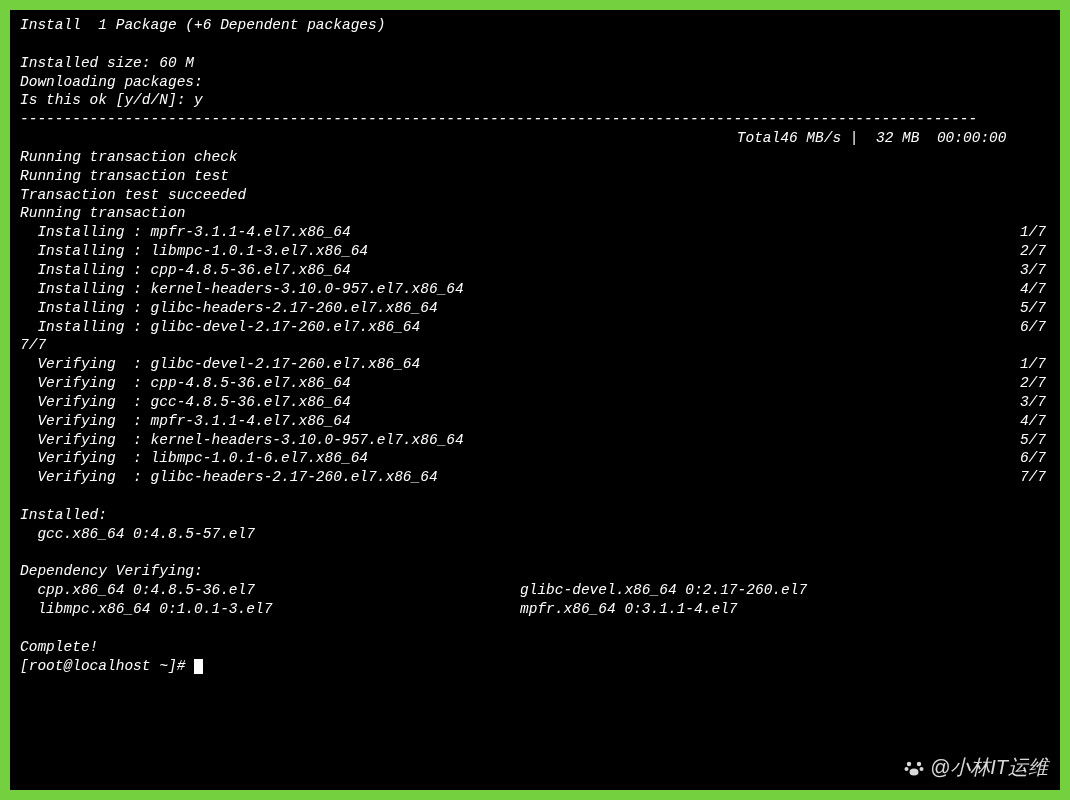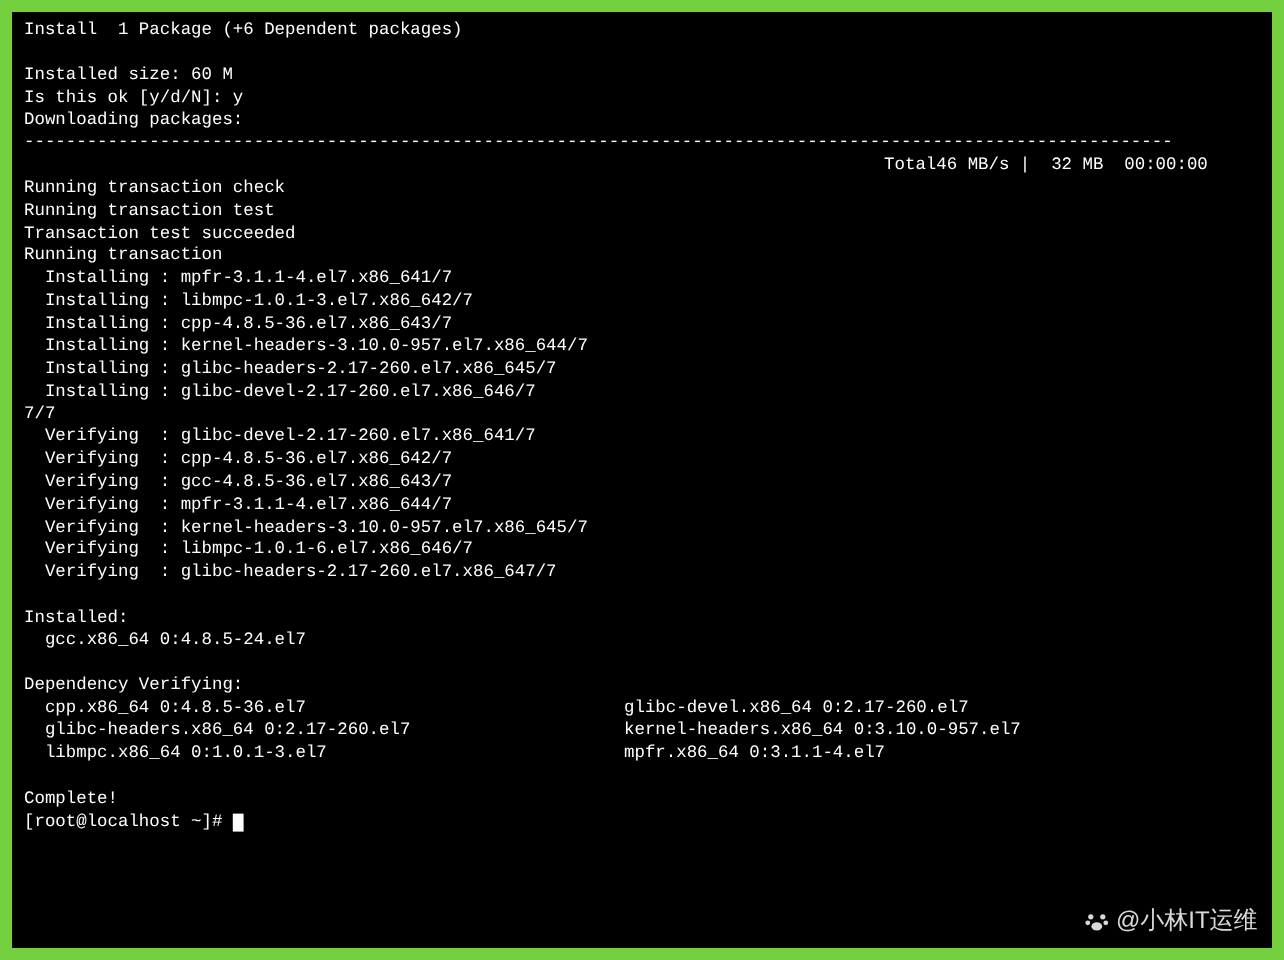--- a/index.html
+++ b/index.html
@@ -17,39 +17,41 @@
       line-height: 1.3;
       color: #ffffff;
     }
     .terminal {
       background: #000000;
       width: 100%;
       height: 100%;
       padding: 6px 10px;
       overflow: hidden;
       position: relative;
+      font-style: italic;
     }
     .line {
       white-space: pre;
       color: #ffffff;
     }
     .dashed {
       color: #ffffff;
       overflow: hidden;
       white-space: nowrap;
     }
     .total-line {
       display: flex;
       justify-content: flex-end;
     }
     .total-right {
       white-space: pre;
     }
     .action-row {
       display: flex;
+      justify-content: space-between;
     }
     .action-left {
       white-space: pre;
     }
     .action-count {
       white-space: pre;
       padding-right: 4px;
     }
     .blank {
       height: 1.3em;
@@ -85,22 +87,22 @@
       height: 24px;
     }
   </style>
 </head>
 <body>
 
 <div class="terminal">
   <div class="line">Install  1 Package (+6 Dependent packages)</div>
   <div class="blank"></div>
   <div class="line">Installed size: 60 M</div>
+  <div class="line">Downloading packages:</div>
   <div class="line">Is this ok [y/d/N]: y</div>
-  <div class="line">Downloading packages:</div>
   <div class="line dashed">--------------------------------------------------------------------------------------------------------------</div>
   <div class="total-line">
     <span>Total</span>
     <span class="total-right">46 MB/s |  32 MB  00:00:00     </span>
   </div>
   <div class="line">Running transaction check</div>
   <div class="line">Running transaction test</div>
   <div class="line">Transaction test succeeded</div>
   <div class="line">Running transaction</div>
 
@@ -157,32 +159,28 @@
         <span class="action-count">6/7</span>
       </div>
       <div class="action-row">
         <span class="action-left">  Verifying  : glibc-headers-2.17-260.el7.x86_64</span>
         <span class="action-count">7/7</span>
       </div>
     </div>
 
   <div class="blank"></div>
   <div class="line">Installed:</div>
-  <div class="line">  gcc.x86_64 0:4.8.5-24.el7</div>
+  <div class="line">  gcc.x86_64 0:4.8.5-57.el7</div>
 
   <div class="blank"></div>
   <div class="line">Dependency Verifying:</div>
   <div id="deps-container">
       <div class="dep-grid">
         <span class="dep-item">  cpp.x86_64 0:4.8.5-36.el7</span>
         <span class="dep-item">glibc-devel.x86_64 0:2.17-260.el7</span>
-      </div>
-      <div class="dep-grid">
-        <span class="dep-item">  glibc-headers.x86_64 0:2.17-260.el7</span>
-        <span class="dep-item">kernel-headers.x86_64 0:3.10.0-957.el7</span>
       </div>
       <div class="dep-grid">
         <span class="dep-item">  libmpc.x86_64 0:1.0.1-3.el7</span>
         <span class="dep-item">mpfr.x86_64 0:3.1.1-4.el7</span>
       </div>
     </div>
 
   <div class="blank"></div>
   <div class="line">Complete!</div>
   <div class="line"><span>[root@localhost ~]# </span><span class="cursor"></span></div>

